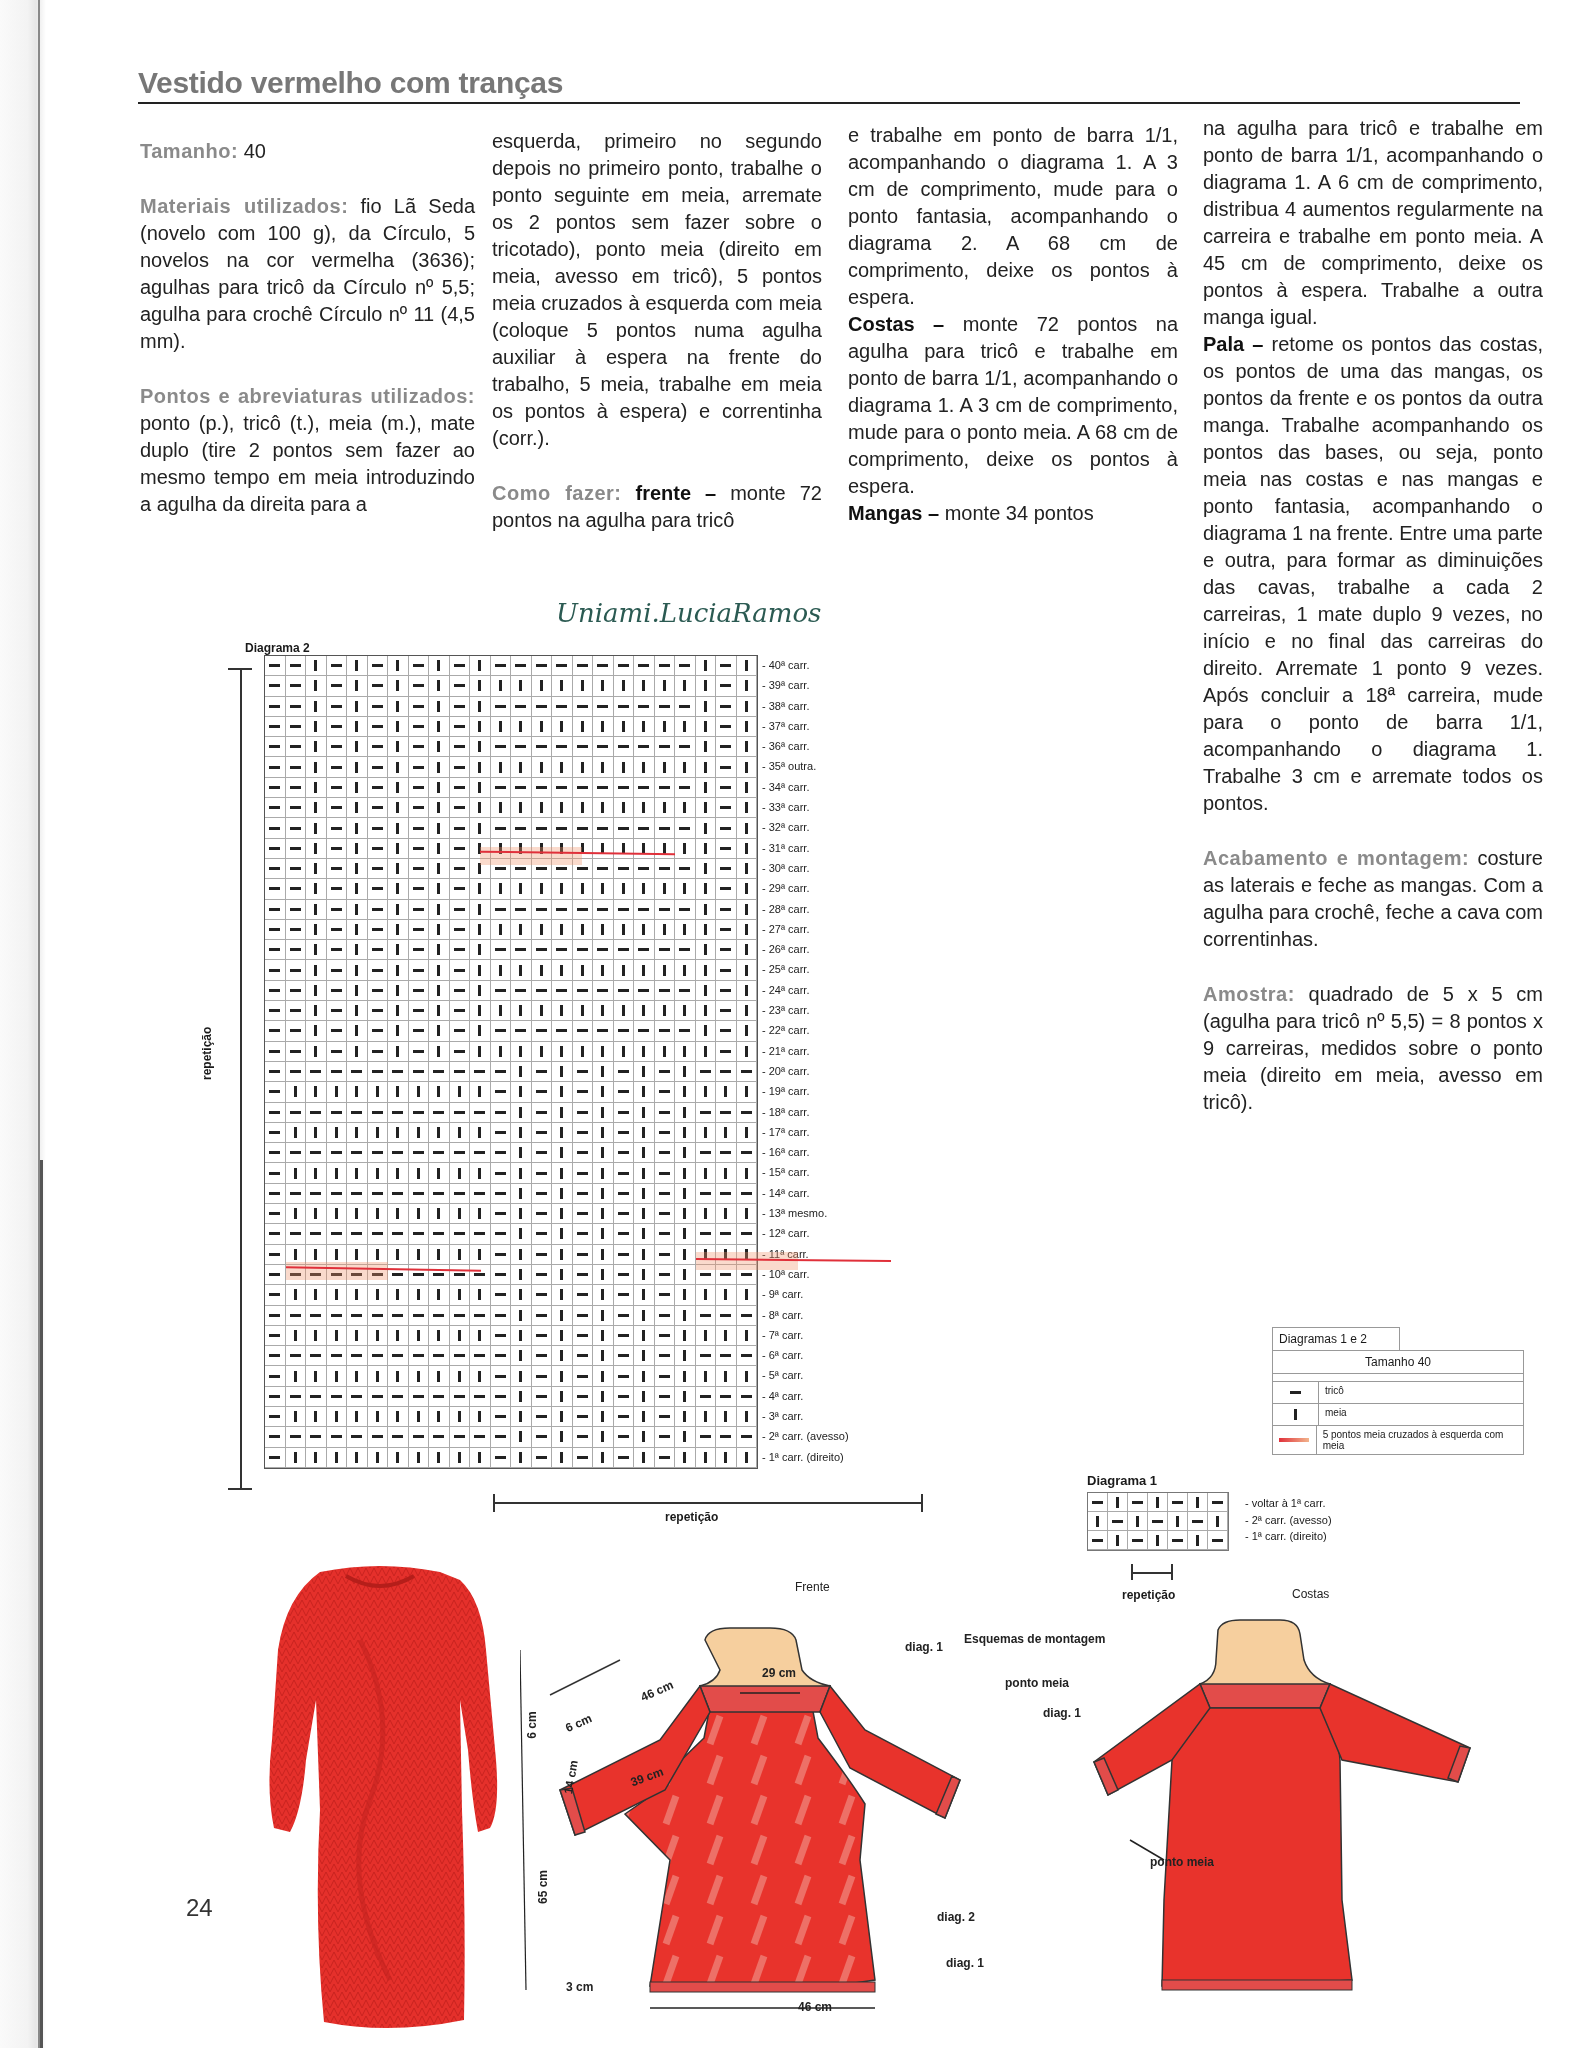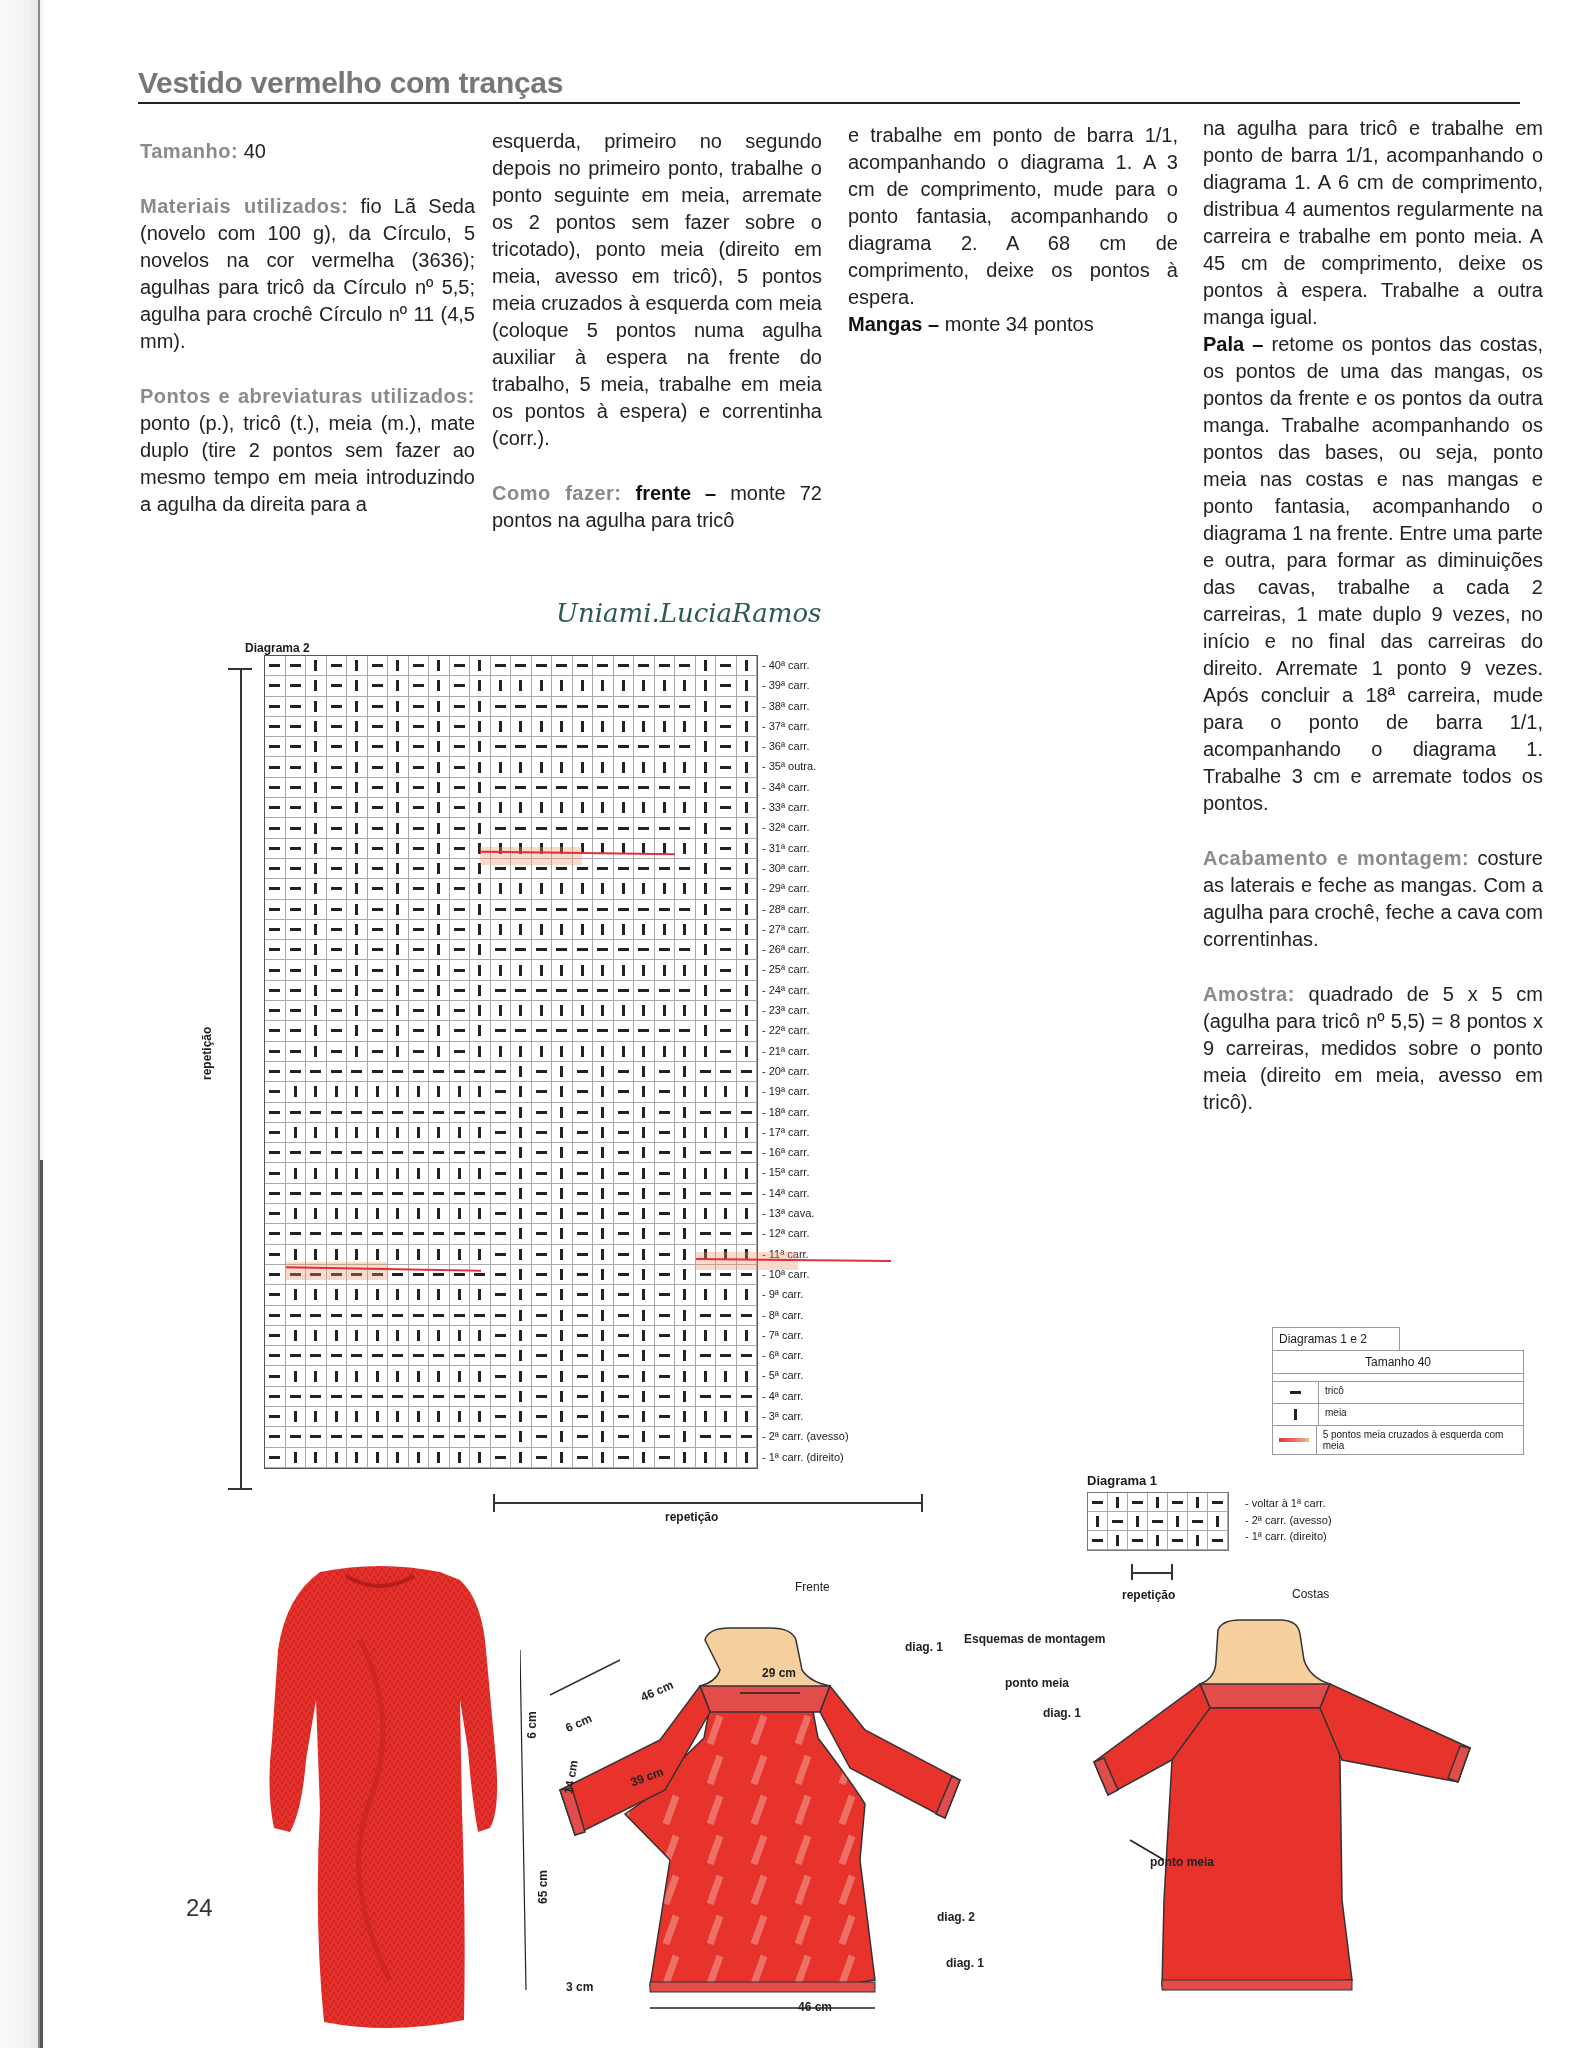--- a/index.html
+++ b/index.html
@@ -80,20 +80,21 @@
 </div>
 
 <div class="col" style="left:492px; top:128px; width:330px;">
   <p>esquerda, primeiro no segundo depois no primeiro ponto, trabalhe o ponto seguinte em meia, arremate os 2 pontos sem fazer sobre o tricotado), ponto meia (direito em meia, avesso em tricô), 5 pontos meia cruzados à esquerda com meia (coloque 5 pontos numa agulha auxiliar à espera na frente do trabalho, 5 meia, trabalhe em meia os pontos à espera) e correntinha (corr.).</p>
   <div class="gap"></div>
   <p><span class="lbl">Como fazer:</span><span class="b"> frente –</span><span> monte 72 pontos na agulha para tricô</span></p>
 </div>
 
 <div class="col" style="left:848px; top:122px; width:330px;">
   <p>e trabalhe em ponto de barra 1/1, acompanhando o diagrama 1. A 3 cm de comprimento, mude para o ponto fantasia, acompanhando o diagrama 2. A 68 cm de comprimento, deixe os pontos à espera.</p>
+  <p><span class="b">Costas –</span><span> monte 72 pontos na agulha para tricô e trabalhe em ponto de barra 1/1, acompanhando o diagrama 1. A 3 cm de comprimento, mude para o ponto meia. A 68 cm de comprimento, deixe os pontos à espera.</span></p>
   <p><span class="b">Mangas –</span><span> monte 34 pontos</span></p>
 </div>
 
 <div class="col" style="left:1203px; top:115px; width:340px;">
   <p>na agulha para tricô e trabalhe em ponto de barra 1/1, acompanhando o diagrama 1. A 6 cm de comprimento, distribua 4 aumentos regularmente na carreira e trabalhe em ponto meia. A 45 cm de comprimento, deixe os pontos à espera. Trabalhe a outra manga igual.</p>
   <p><span class="b">Pala –</span><span> retome os pontos das costas, os pontos de uma das mangas, os pontos da frente e os pontos da outra manga. Trabalhe acompanhando os pontos das bases, ou seja, ponto meia nas costas e nas mangas e ponto fantasia, acompanhando o diagrama 1 na frente. Entre uma parte e outra, para formar as diminuições das cavas, trabalhe a cada 2 carreiras, 1 mate duplo 9 vezes, no início e no final das carreiras do direito. Arremate 1 ponto 9 vezes. Após concluir a 18ª carreira, mude para o ponto de barra 1/1, acompanhando o diagrama 1. Trabalhe 3 cm e arremate todos os pontos.</span></p>
   <div class="gap"></div>
   <p><span class="lbl">Acabamento e montagem:</span><span> costure as laterais e feche as mangas. Com a agulha para crochê, feche a cava com correntinhas.</span></p>
   <div class="gap"></div>
   <p><span class="lbl">Amostra:</span><span> quadrado de 5 x 5 cm (agulha para tricô nº 5,5) = 8 pontos x 9 carreiras, medidos sobre o ponto meia (direito em meia, avesso em tricô).</span></p>
@@ -3005,21 +3006,21 @@
     <div class="row-label">- 23ª carr.</div>
     <div class="row-label">- 22ª carr.</div>
     <div class="row-label">- 21ª carr.</div>
     <div class="row-label">- 20ª carr.</div>
     <div class="row-label">- 19ª carr.</div>
     <div class="row-label">- 18ª carr.</div>
     <div class="row-label">- 17ª carr.</div>
     <div class="row-label">- 16ª carr.</div>
     <div class="row-label">- 15ª carr.</div>
     <div class="row-label">- 14ª carr.</div>
-    <div class="row-label">- 13ª cava.</div>
+    <div class="row-label">- 13ª mesmo.</div>
     <div class="row-label">- 12ª carr.</div>
     <div class="row-label">- 11ª carr.</div>
     <div class="row-label">- 10ª carr.</div>
     <div class="row-label">- 9ª carr.</div>
     <div class="row-label">- 8ª carr.</div>
     <div class="row-label">- 7ª carr.</div>
     <div class="row-label">- 6ª carr.</div>
     <div class="row-label">- 5ª carr.</div>
     <div class="row-label">- 4ª carr.</div>
     <div class="row-label">- 3ª carr.</div>

